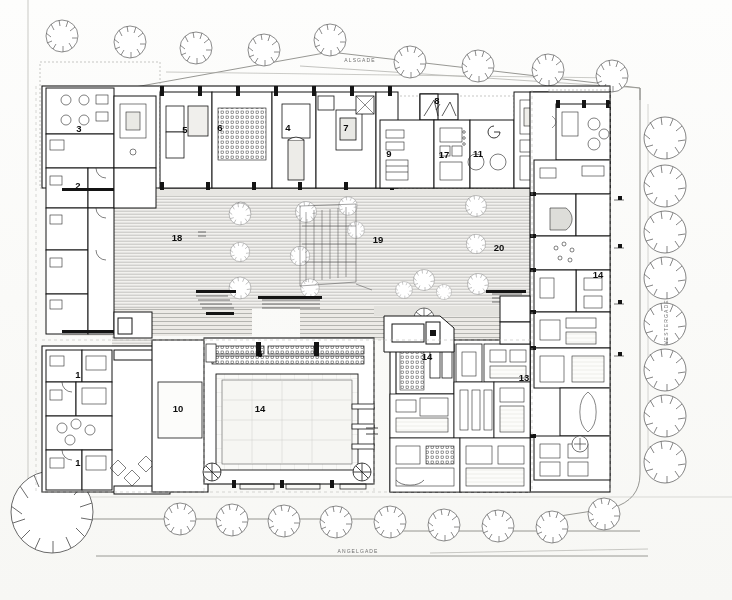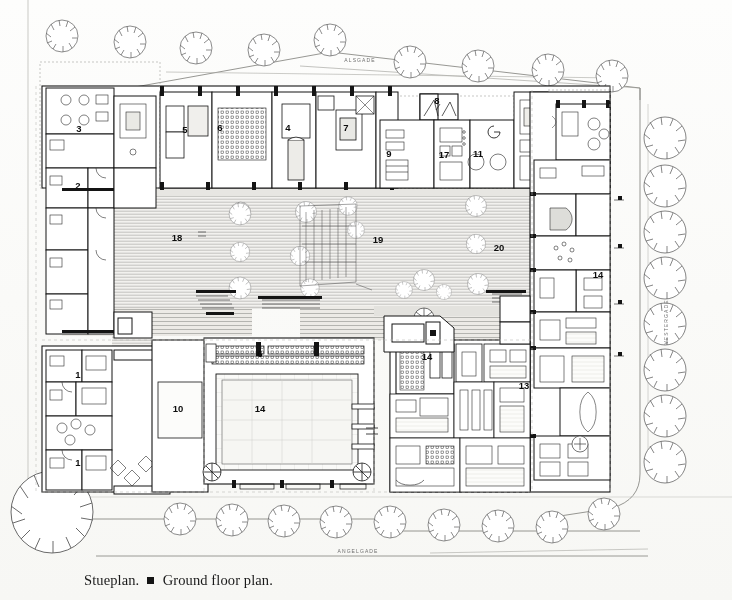--- a/index.html
+++ b/index.html
@@ -569,29 +569,24 @@
     <div class="rlbl" style="left:437px;top:101px">8</div>
     <div class="rlbl" style="left:389px;top:154px">9</div>
     <div class="rlbl" style="left:444px;top:155px">17</div>
     <div class="rlbl" style="left:478px;top:154px">11</div>
     <div class="rlbl" style="left:177px;top:238px">18</div>
     <div class="rlbl" style="left:378px;top:240px">19</div>
     <div class="rlbl" style="left:499px;top:248px">20</div>
     <div class="rlbl" style="left:598px;top:275px">14</div>
     <div class="rlbl" style="left:260px;top:354px">6</div>
     <div class="rlbl" style="left:427px;top:357px">14</div>
-    <div class="rlbl" style="left:524px;top:386px">13</div>
+    <div class="rlbl" style="left:524px;top:378px">13</div>
     <div class="rlbl" style="left:78px;top:375px">1</div>
     <div class="rlbl" style="left:178px;top:409px">10</div>
     <div class="rlbl" style="left:260px;top:409px">14</div>
     <div class="rlbl" style="left:78px;top:463px">1</div>
   </div>
 
   <div class="street" style="left:360px;top:60px">ALSGADE</div>
   <div class="street" style="left:358px;top:551px">ANGELGADE</div>
   <div class="street vert" style="left:666px;top:322px">VESTERGADE</div>
 
-  <div class="caption">
-    <span>Stueplan.</span>
-    <span class="capsq"></span>
-    <span>Ground floor plan.</span>
-  </div>
 </div>
 
 </body></html>

